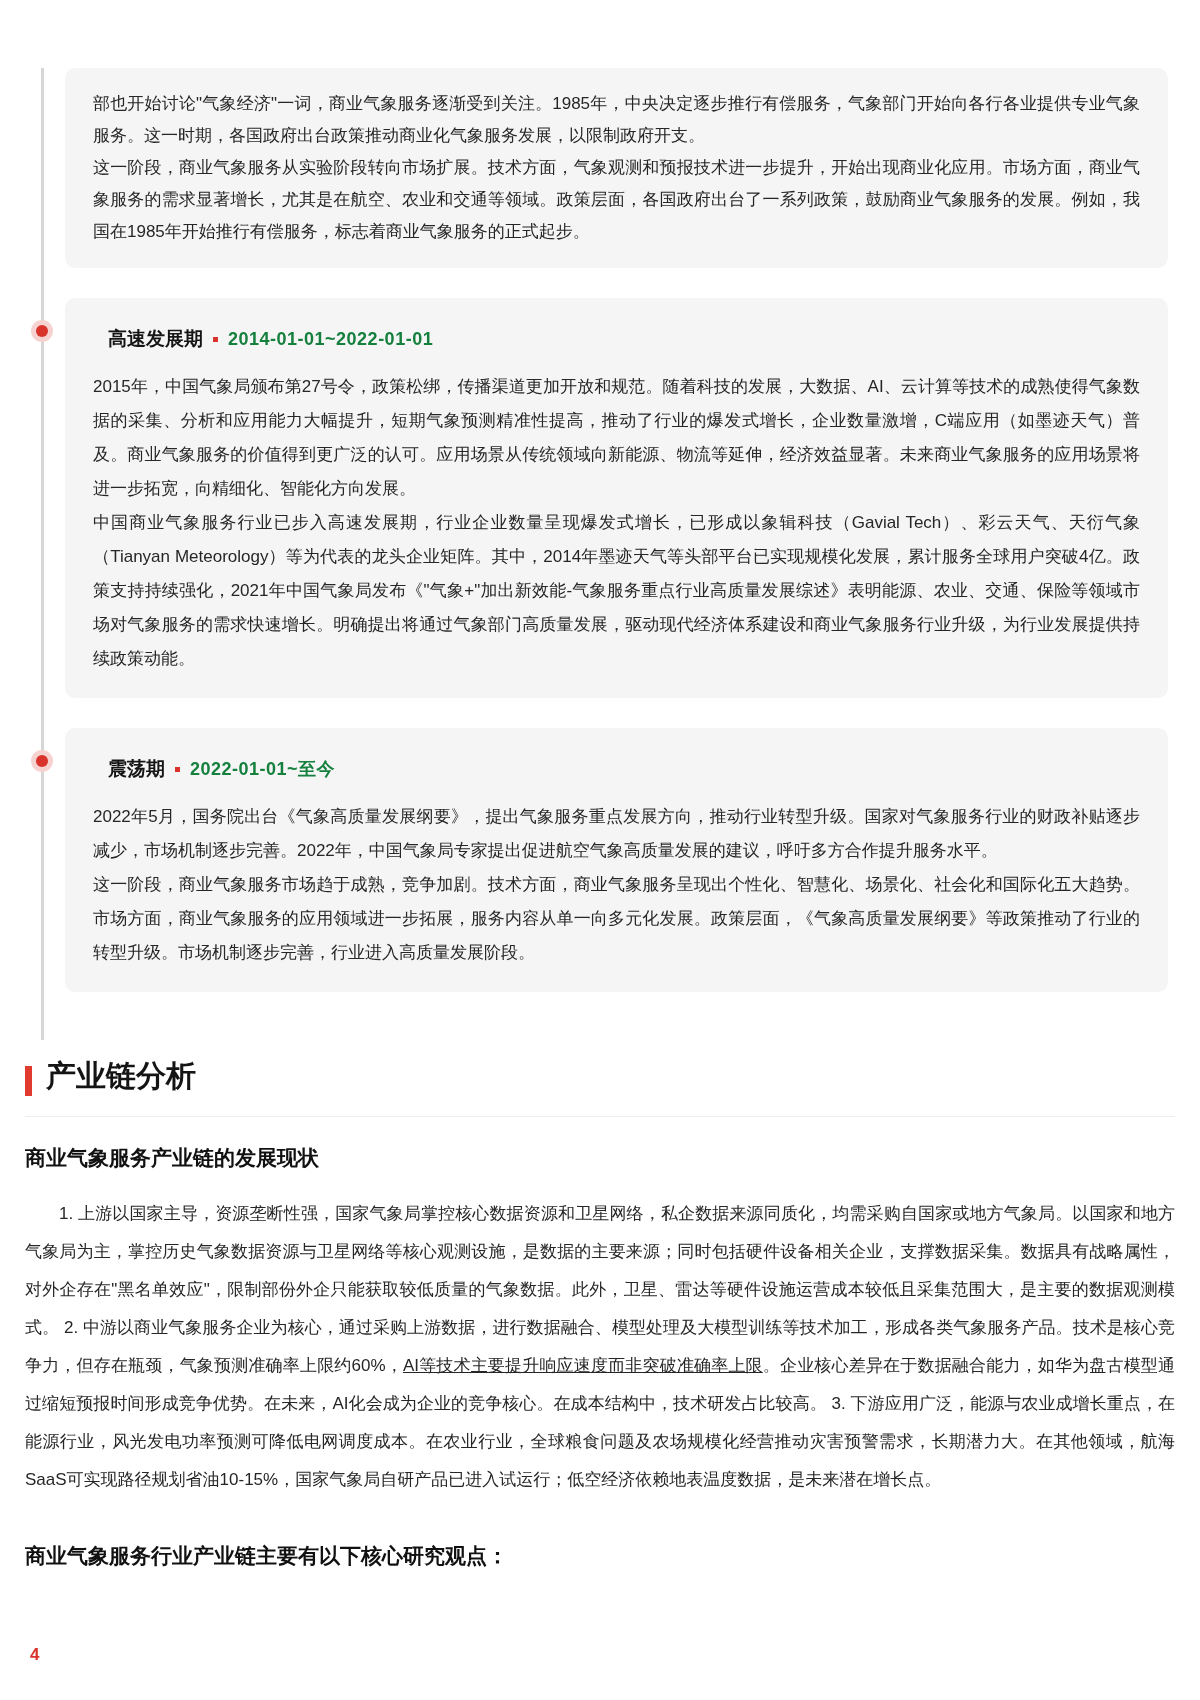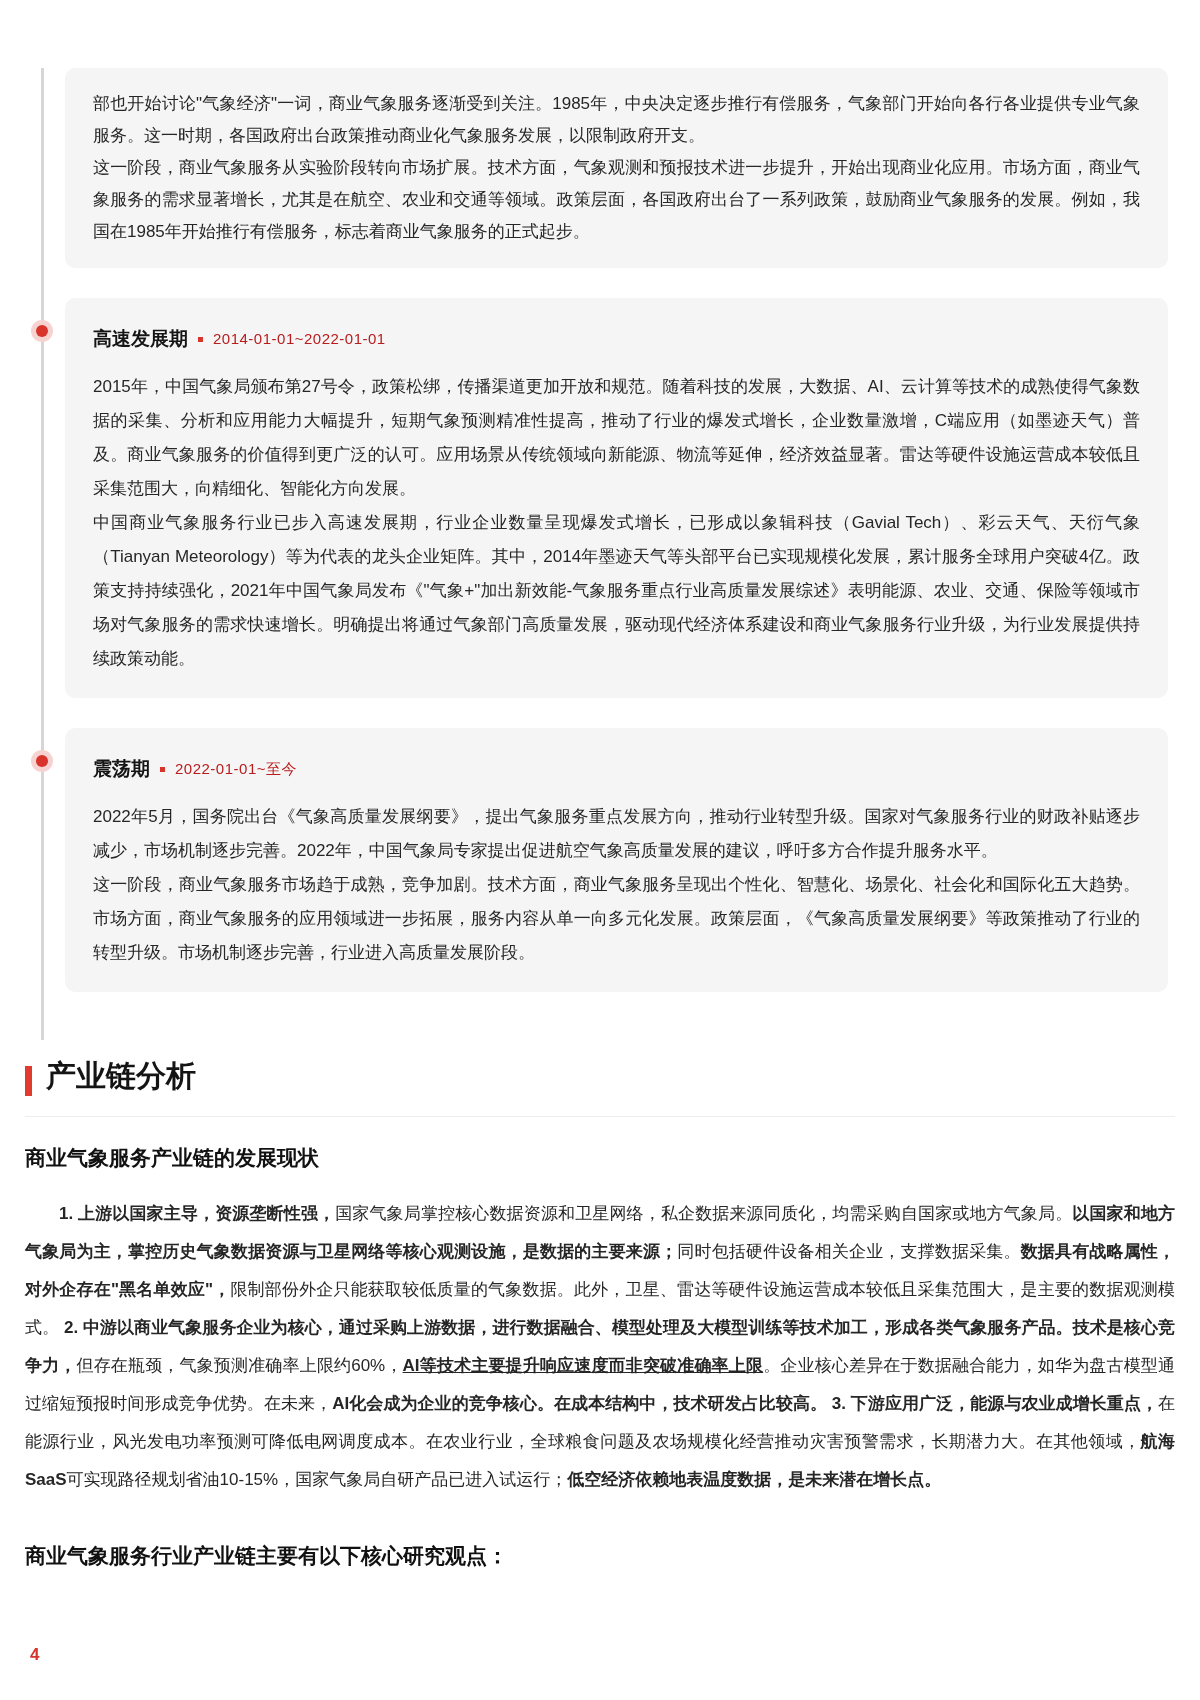--- a/index.html
+++ b/index.html
@@ -20,42 +20,42 @@
   .card {
     position:relative;
     background:#f5f5f6; border-radius:10px;
     padding:22px 28px;
     font-size:17px; line-height:34px;
     text-align:justify;
   }
   .card p { margin:0; }
   .card.intro { line-height:32px; padding:20px 28px; }
   .t-item { position:relative; margin-top:30px; }
-  .t-head { display:flex; align-items:center; margin:2px 0 14px 0; }
+  .t-head { display:flex; align-items:center; margin:2px 0 14px 15px; }
   .t-title { font-size:19px; font-weight:bold; color:#151515; line-height:26px; }
   .sep-square { width:5px; height:5px; background:#d9342b; margin:0 10px; flex:0 0 auto; }
-  .t-date { font-size:15px; font-weight:normal; color:#b91c1c; letter-spacing:0.5px; }
+  .t-date { font-size:18px; font-weight:bold; color:#15803d; letter-spacing:0.5px; }
   .dot-outer {
     position:absolute; left:-34px; top:22px;
     width:22px; height:22px; border-radius:50%;
     background:#f6d3d0;
   }
   .dot-inner { width:12px; height:12px; margin:5px; border-radius:50%; background:#d9342b; }
   
   .section { margin:64px 25px 0 25px; }
   .sec-title-row { display:flex; align-items:flex-end; }
   .sec-bar { width:7px; height:30px; background:#e13b30; margin-right:14px; flex:0 0 auto; }
   .sec-title { font-size:30px; font-weight:bold; color:#141414; line-height:40px; }
   .sec-divider { border-bottom:1px solid #ededed; margin-top:20px; }
   .sub-title { font-size:21px; font-weight:bold; color:#111111; margin-top:26px; line-height:30px; }
   .body-para {
     font-size:17px; line-height:38px; color:#262626;
     text-align:justify; text-indent:2em; margin-top:22px;
   }
-  .body-para .b { font-weight:bold; }
+  .body-para .b { font-weight:normal; }
   .body-para .u { text-decoration:underline; }
   .sub-title2 { font-size:21px; font-weight:bold; color:#111111; margin-top:42px; line-height:30px; }
   .page-num {
     position:absolute; left:30px; top:1645px;
     color:#d9342b; font-weight:bold; font-size:17px;
   }
 </style>
 </head>
 <body>
 
@@ -72,21 +72,21 @@
     <div class="t-item">
       <div class="dot-outer">
         <div class="dot-inner"></div>
       </div>
       <div class="card">
         <div class="t-head">
           <span class="t-title">高速发展期</span>
           <span class="sep-square"></span>
           <span class="t-date">2014-01-01~2022-01-01</span>
         </div>
-        <p>2015年，中国气象局颁布第27号令，政策松绑，传播渠道更加开放和规范。随着科技的发展，大数据、AI、云计算等技术的成熟使得气象数据的采集、分析和应用能力大幅提升，短期气象预测精准性提高，推动了行业的爆发式增长，企业数量激增，C端应用（如墨迹天气）普及。商业气象服务的价值得到更广泛的认可。应用场景从传统领域向新能源、物流等延伸，经济效益显著。雷达等硬件设施运营成本较低且采集范围大，向精细化、智能化方向发展。</p>
+        <p>2015年，中国气象局颁布第27号令，政策松绑，传播渠道更加开放和规范。随着科技的发展，大数据、AI、云计算等技术的成熟使得气象数据的采集、分析和应用能力大幅提升，短期气象预测精准性提高，推动了行业的爆发式增长，企业数量激增，C端应用（如墨迹天气）普及。商业气象服务的价值得到更广泛的认可。应用场景从传统领域向新能源、物流等延伸，经济效益显著。未来商业气象服务的应用场景将进一步拓宽，向精细化、智能化方向发展。</p>
         <p>中国商业气象服务行业已步入高速发展期，行业企业数量呈现爆发式增长，已形成以象辑科技（Gavial Tech）、彩云天气、天衍气象（Tianyan Meteorology）等为代表的龙头企业矩阵。其中，2014年墨迹天气等头部平台已实现规模化发展，累计服务全球用户突破4亿。政策支持持续强化，2021年中国气象局发布《"气象+"加出新效能-气象服务重点行业高质量发展综述》表明能源、农业、交通、保险等领域市场对气象服务的需求快速增长。明确提出将通过气象部门高质量发展，驱动现代经济体系建设和商业气象服务行业升级，为行业发展提供持续政策动能。</p>
       </div>
     </div>
 
     <div class="t-item">
       <div class="dot-outer">
         <div class="dot-inner"></div>
       </div>
       <div class="card">
         <div class="t-head">

